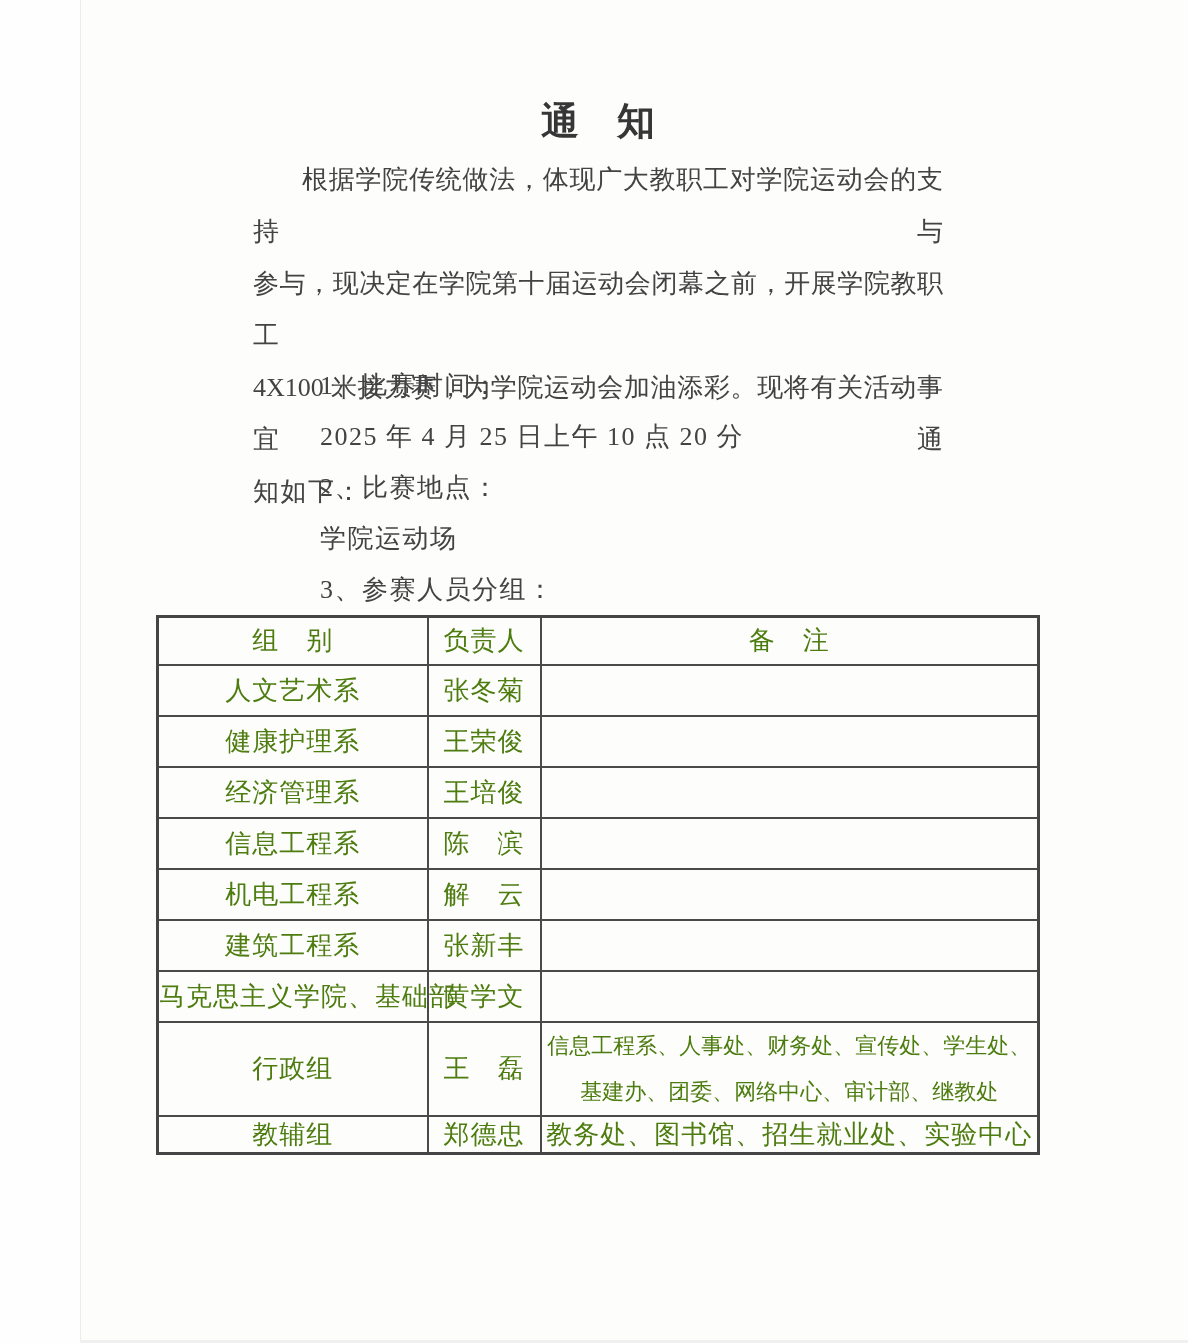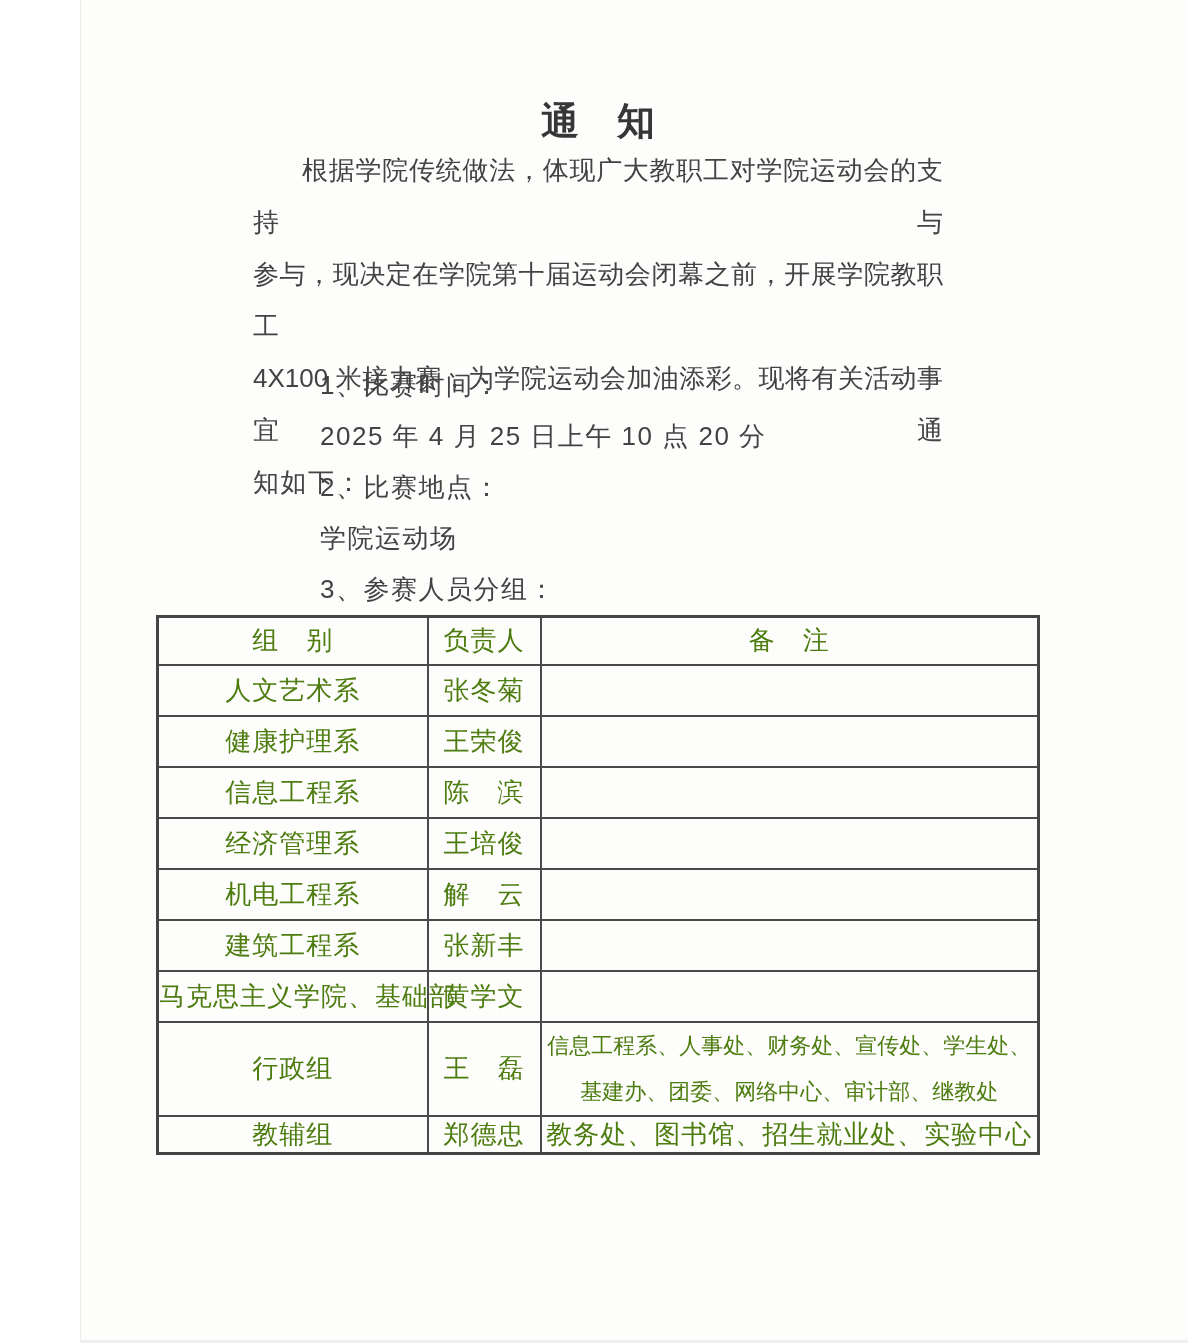--- a/index.html
+++ b/index.html
@@ -1,32 +1,32 @@
 <!DOCTYPE html>
 <html><head>
 <meta charset="utf-8">
 <style>
   html,body { margin:0; padding:0; background:#ffffff; }
   .page {
     position:relative; width:1188px; height:1343px;
     background:#fdfdfc; overflow:hidden;
-    font-family:Liberation Sans, sans-serif;
+    font-family:Liberation Serif, serif;
     color:#414141;
   }
   
   .left-strip  { position:absolute; left:0; top:0; width:80px; height:100%; background:#fefefe; }
   .edge-line   { position:absolute; left:80px; top:0; width:1px; height:100%; background:#ececec; }
   .bottom-strip{ position:absolute; left:80px; bottom:0; width:1108px; height:3px; background:#f0f0f0; }
 
   .title {
     position:absolute; left:253px; top:96px; width:690px;
     text-align:center; font-size:38px; font-weight:bold; color:#363636;
   }
   .para {
-    position:absolute; left:253px; top:144px; width:690px;
+    position:absolute; left:253px; top:154px; width:690px;
     font-size:26px; line-height:52px; color:#434343;
   }
   .para .j      { text-align:justify; text-align-last:justify; }
   .para .indent { text-indent:49px; }
   .para .last   { text-align:left; letter-spacing:1.5px; }
 
   .list {
     position:absolute; left:269px; top:360px; width:690px;
     font-size:26px; line-height:51px; letter-spacing:1.5px; color:#434343;
   }
@@ -92,27 +92,27 @@
       <td>人文艺术系</td>
       <td>张冬菊</td>
       <td></td>
     </tr>
     <tr class="h-row">
       <td>健康护理系</td>
       <td>王荣俊</td>
       <td></td>
     </tr>
     <tr class="h-row">
-      <td>信息工程系</td>
-      <td>陈　滨</td>
+      <td>经济管理系</td>
+      <td>王培俊</td>
       <td></td>
     </tr>
     <tr class="h-row">
-      <td>经济管理系</td>
-      <td>王培俊</td>
+      <td>信息工程系</td>
+      <td>陈　滨</td>
       <td></td>
     </tr>
     <tr class="h-row">
       <td>机电工程系</td>
       <td>解　云</td>
       <td></td>
     </tr>
     <tr class="h-row">
       <td>建筑工程系</td>
       <td>张新丰</td>

